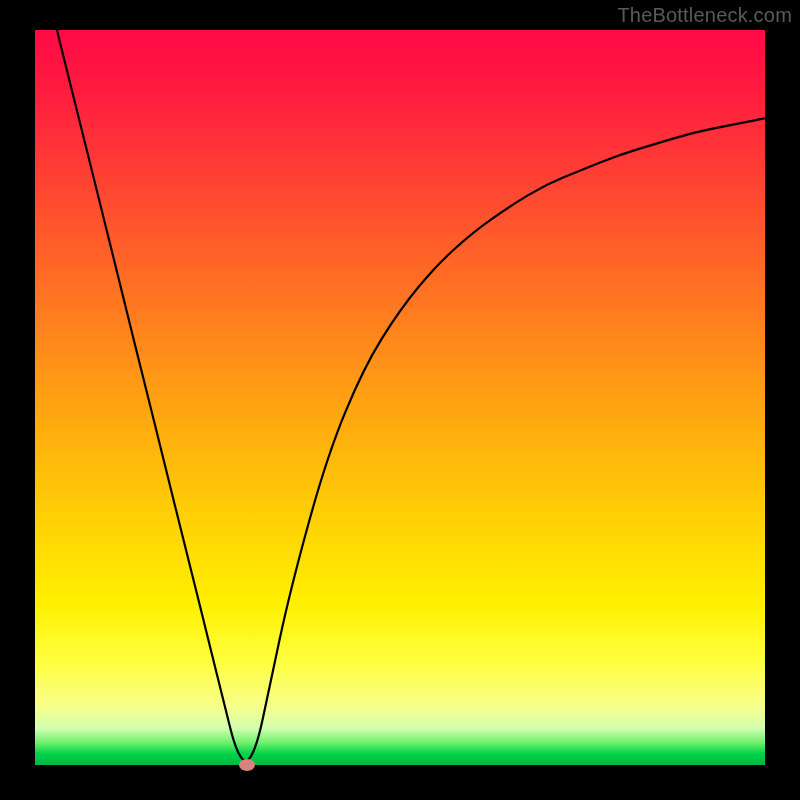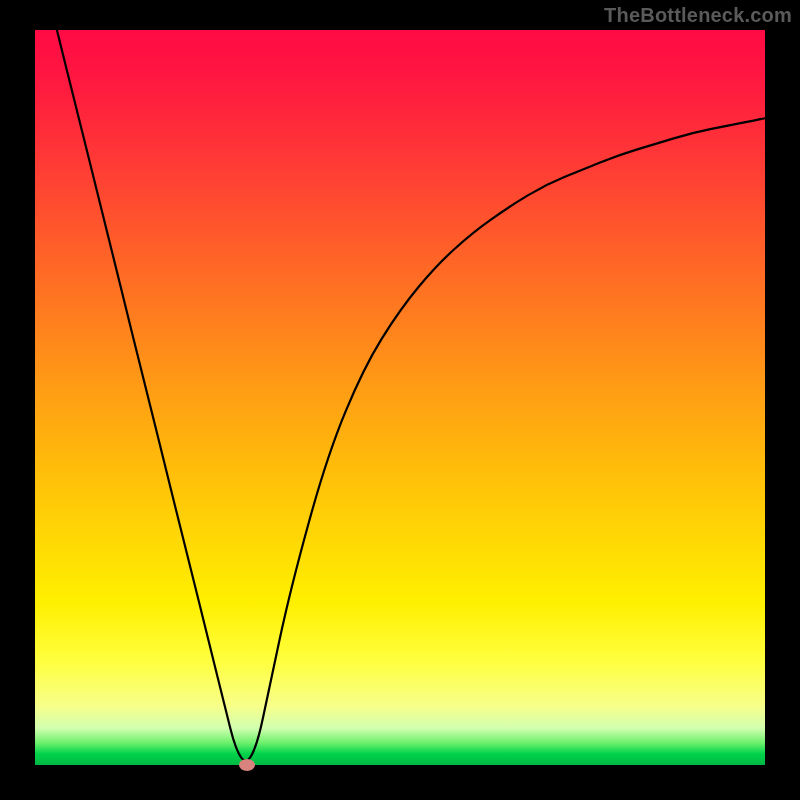--- a/index.html
+++ b/index.html
@@ -44,21 +44,21 @@
       #00d24a 98.5%,
       #00b843 100%
     );
   }
   .watermark {
     position: absolute;
     top: 4px;
     right: 8px;
     color: #5a5a5a;
     font-size: 20px;
-    font-weight: 700;
+    font-weight: 400;
     letter-spacing: 0.2px;
   }
   svg.curve {
     position: absolute;
     left: 0;
     top: 0;
     width: 730px;
     height: 735px;
   }
   .marker {

